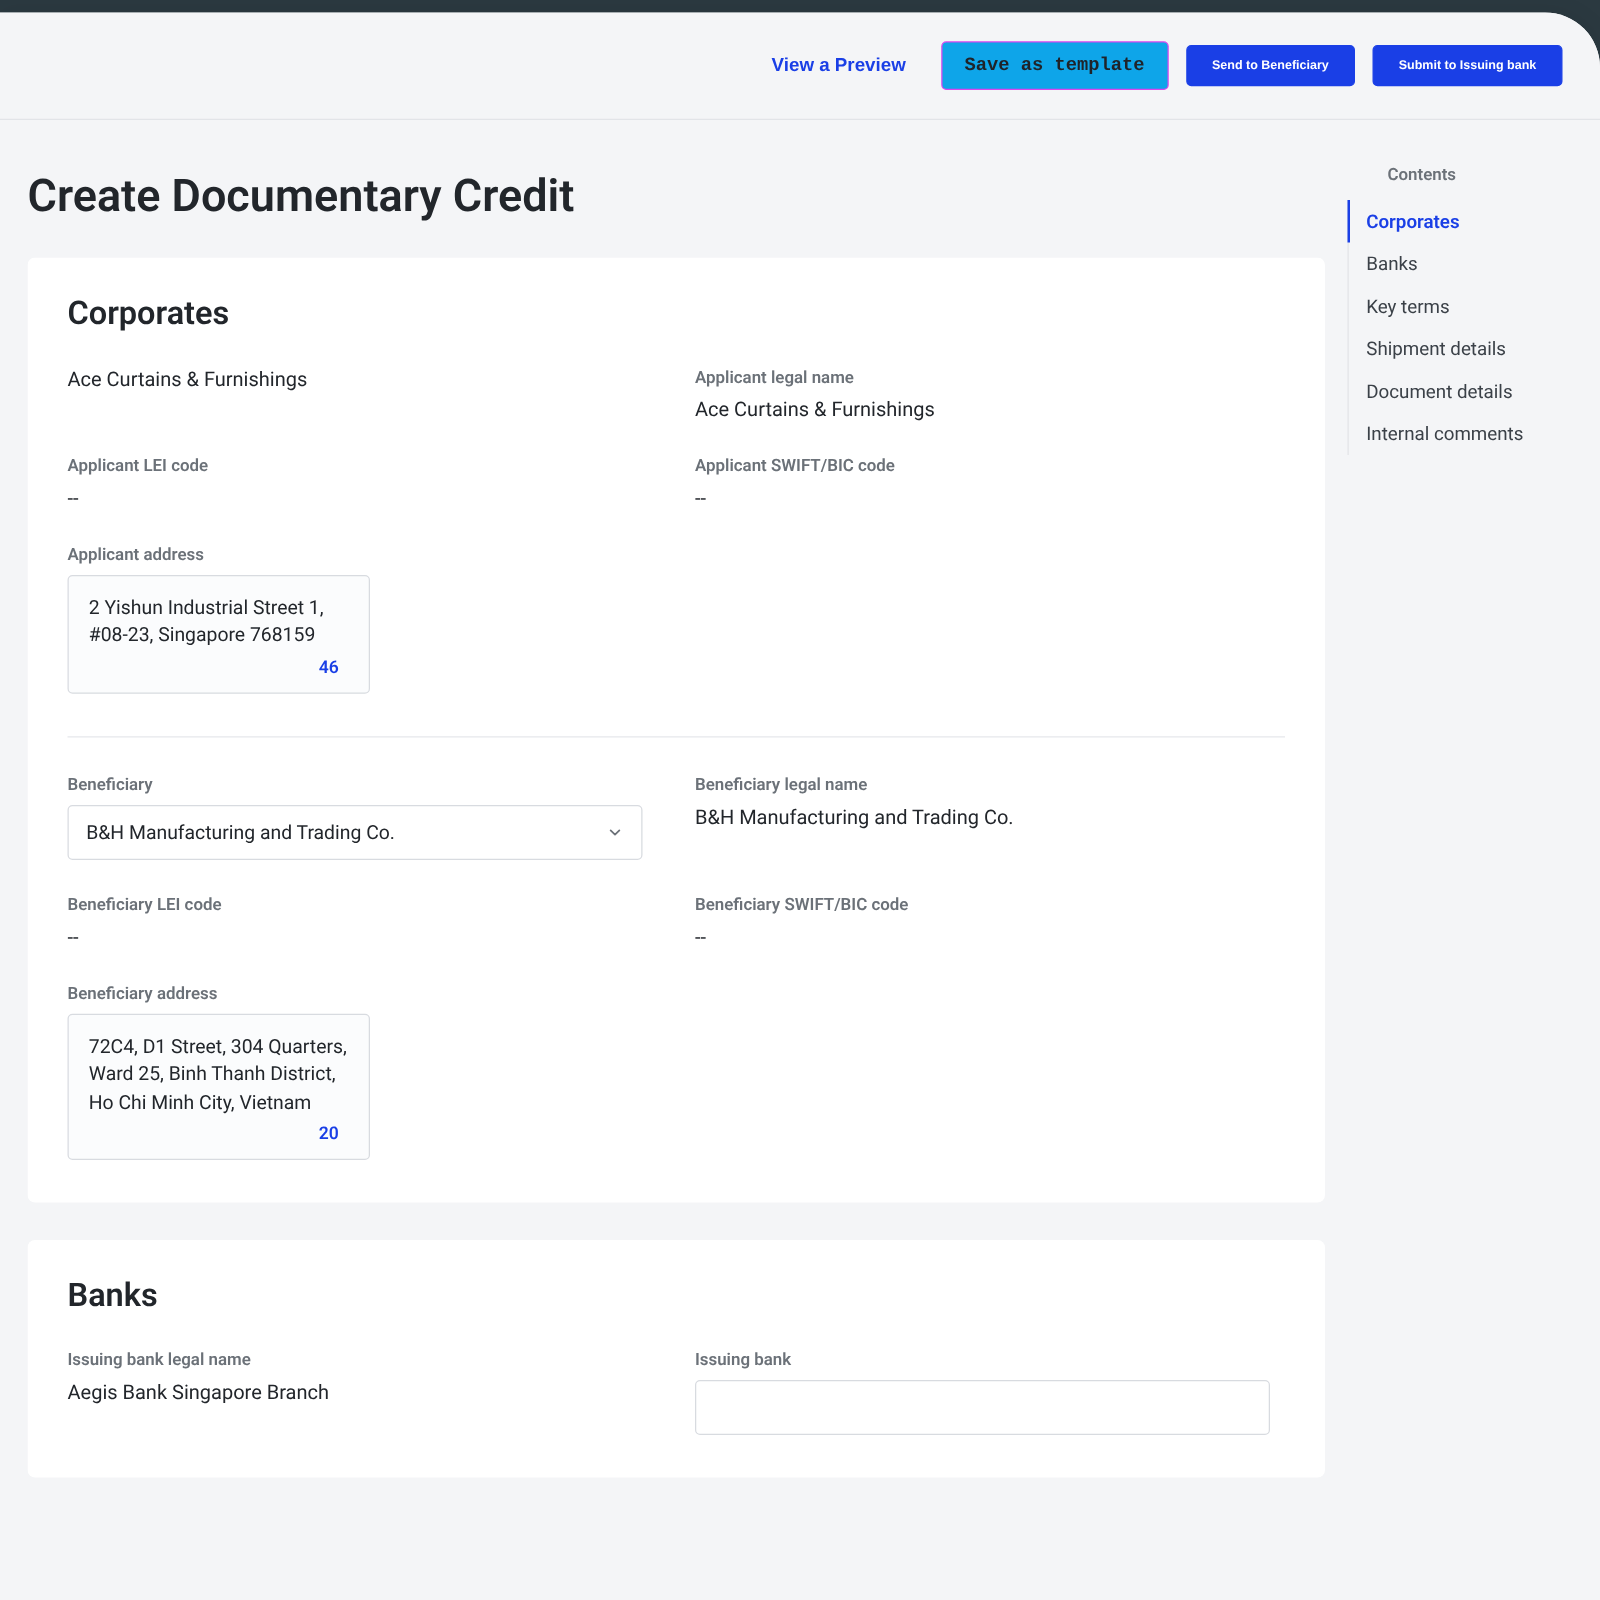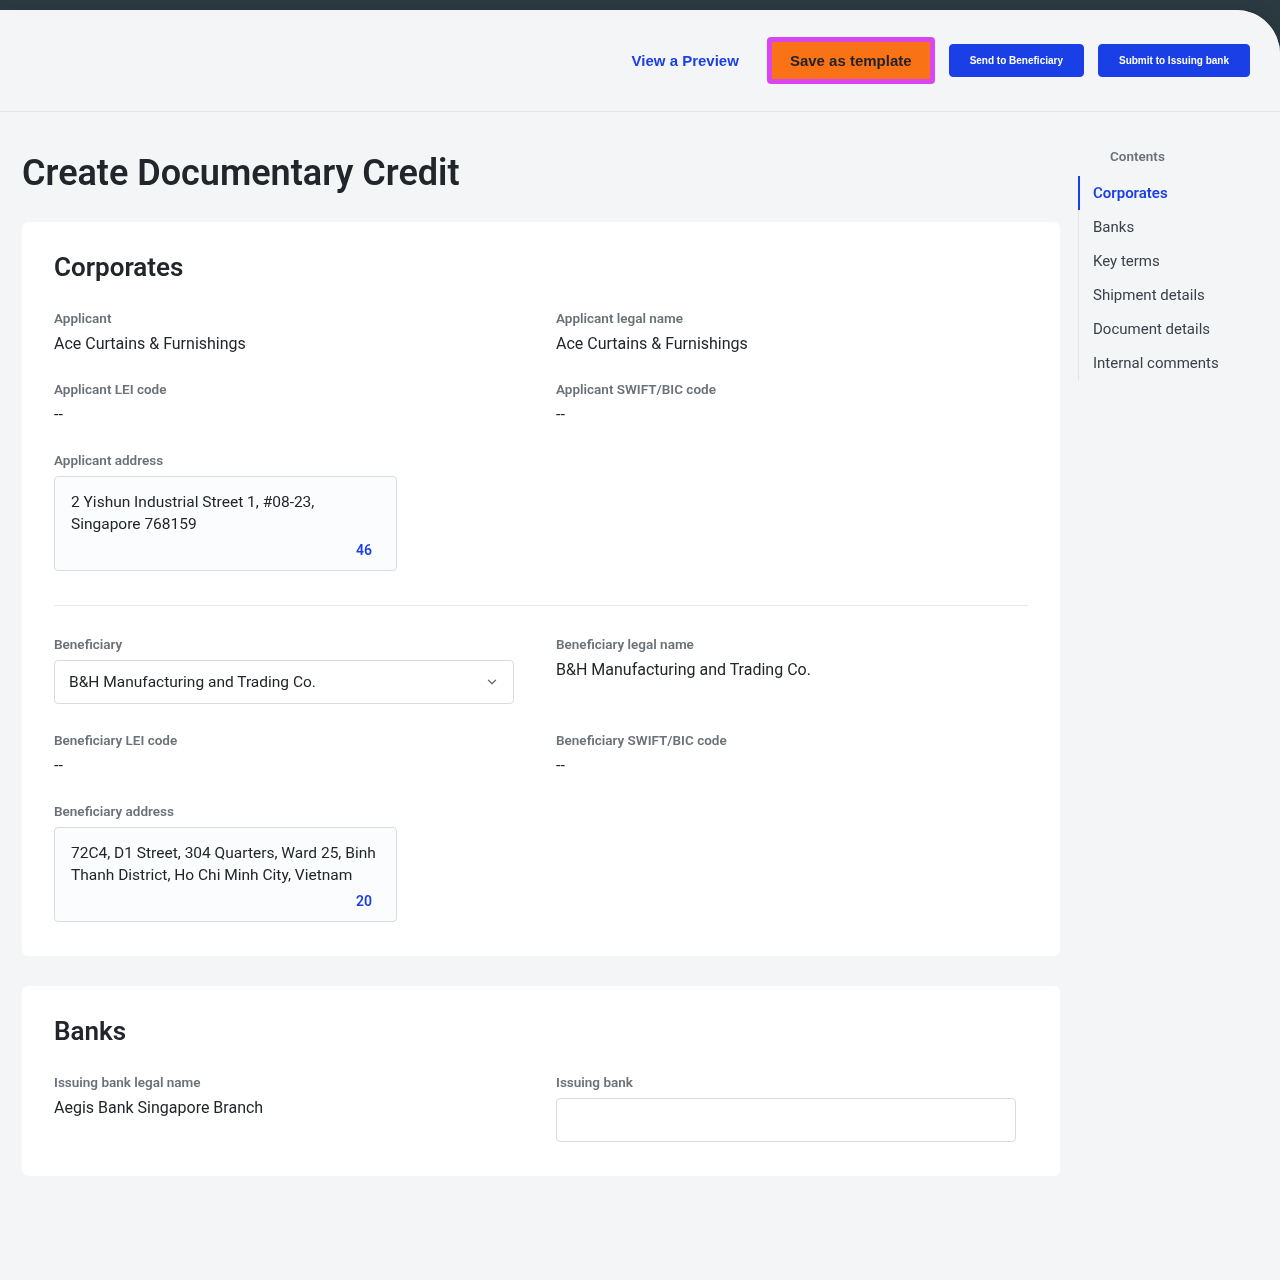--- a/index.html
+++ b/index.html
@@ -13,47 +13,48 @@
     position: absolute;
     top: 10px; left: 0; right: 0; bottom: 0;
     background: #f4f5f7;
     border-top-right-radius: 44px;
     overflow: hidden;
     box-shadow: 0 0 20px rgba(0,0,0,.08);
   }
 
   
   .topbar {
-    height: 102px;
+    height: 86px;
     border-bottom: 1px solid #e2e4e8;
     display: flex;
     align-items: center;
     justify-content: flex-end;
     gap: 14px;
     padding: 0 30px 0 20px;
     background: #f4f5f7;
   }
   .link-btn {
     background: transparent;
     border: none;
     color: #1a3fe6;
     font-weight: 600;
     font-size: 15px;
     padding: 10px 14px;
     cursor: pointer;
   }
   .btn-outline {
-    background: #f97316;
-    border: 5px solid #d946ef;
+    background: #0ea5e9;
+    border: 1px solid #d946ef;
     color: #1f2329;
     font-weight: 600;
     font-size: 15px;
     padding: 10px 18px;
     border-radius: 4px;
     cursor: pointer;
+    font-family: Liberation Mono, monospace;
   }
   .btn-primary {
     background: #1a3fe6;
     border: 1px solid #1a3fe6;
     color: #ffffff;
     font-weight: 600;
     font-size: 10px;
     padding: 10px 20px;
     border-radius: 4px;
     cursor: pointer;
@@ -108,21 +109,21 @@
     color: #22262b;
   }
   .full { grid-column: 1 / span 2; }
 
   .addr-box {
     position: relative;
     border: 1px solid #d8dbe0;
     background: #fbfcfd;
     border-radius: 4px;
     padding: 14px 16px 34px 16px;
-    width: 343px;
+    width: 242px;
     font-size: 15.5px;
     line-height: 1.45;
     color: #22262b;
   }
   .addr-count {
     position: absolute;
     right: 24px;
     bottom: 10px;
     color: #1a3fe6;
     font-weight: 600;
@@ -198,21 +199,20 @@
       <div class="main-col">
         <h1 class="page-title">Create Documentary Credit</h1>
 
         <div class="cards-scroll">
 
           <div class="card">
             <h2>Corporates</h2>
 
             <div class="grid2">
               <div class="field">
-                <div class="label">Applicant</div>
                 <div class="value">Ace Curtains &amp; Furnishings</div>
               </div>
               <div class="field">
                 <div class="label">Applicant legal name</div>
                 <div class="value">Ace Curtains &amp; Furnishings</div>
               </div>
 
               <div class="field">
                 <div class="label">Applicant LEI code</div>
                 <div class="value">--</div>

